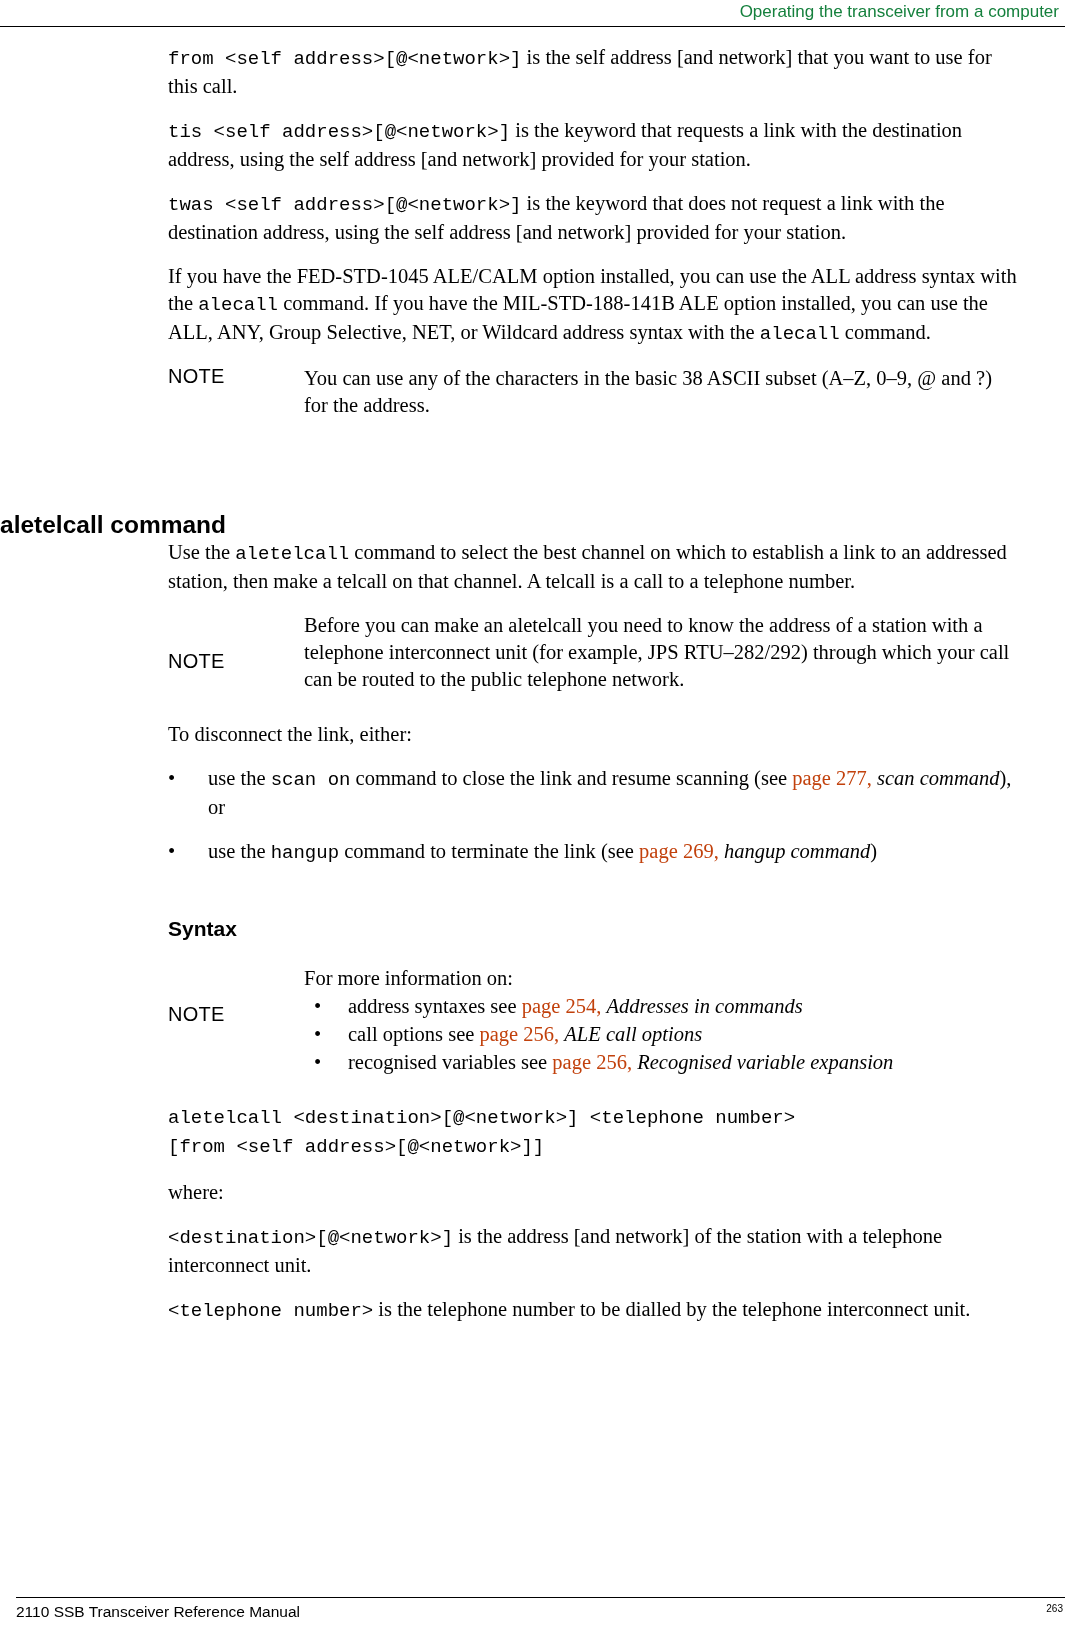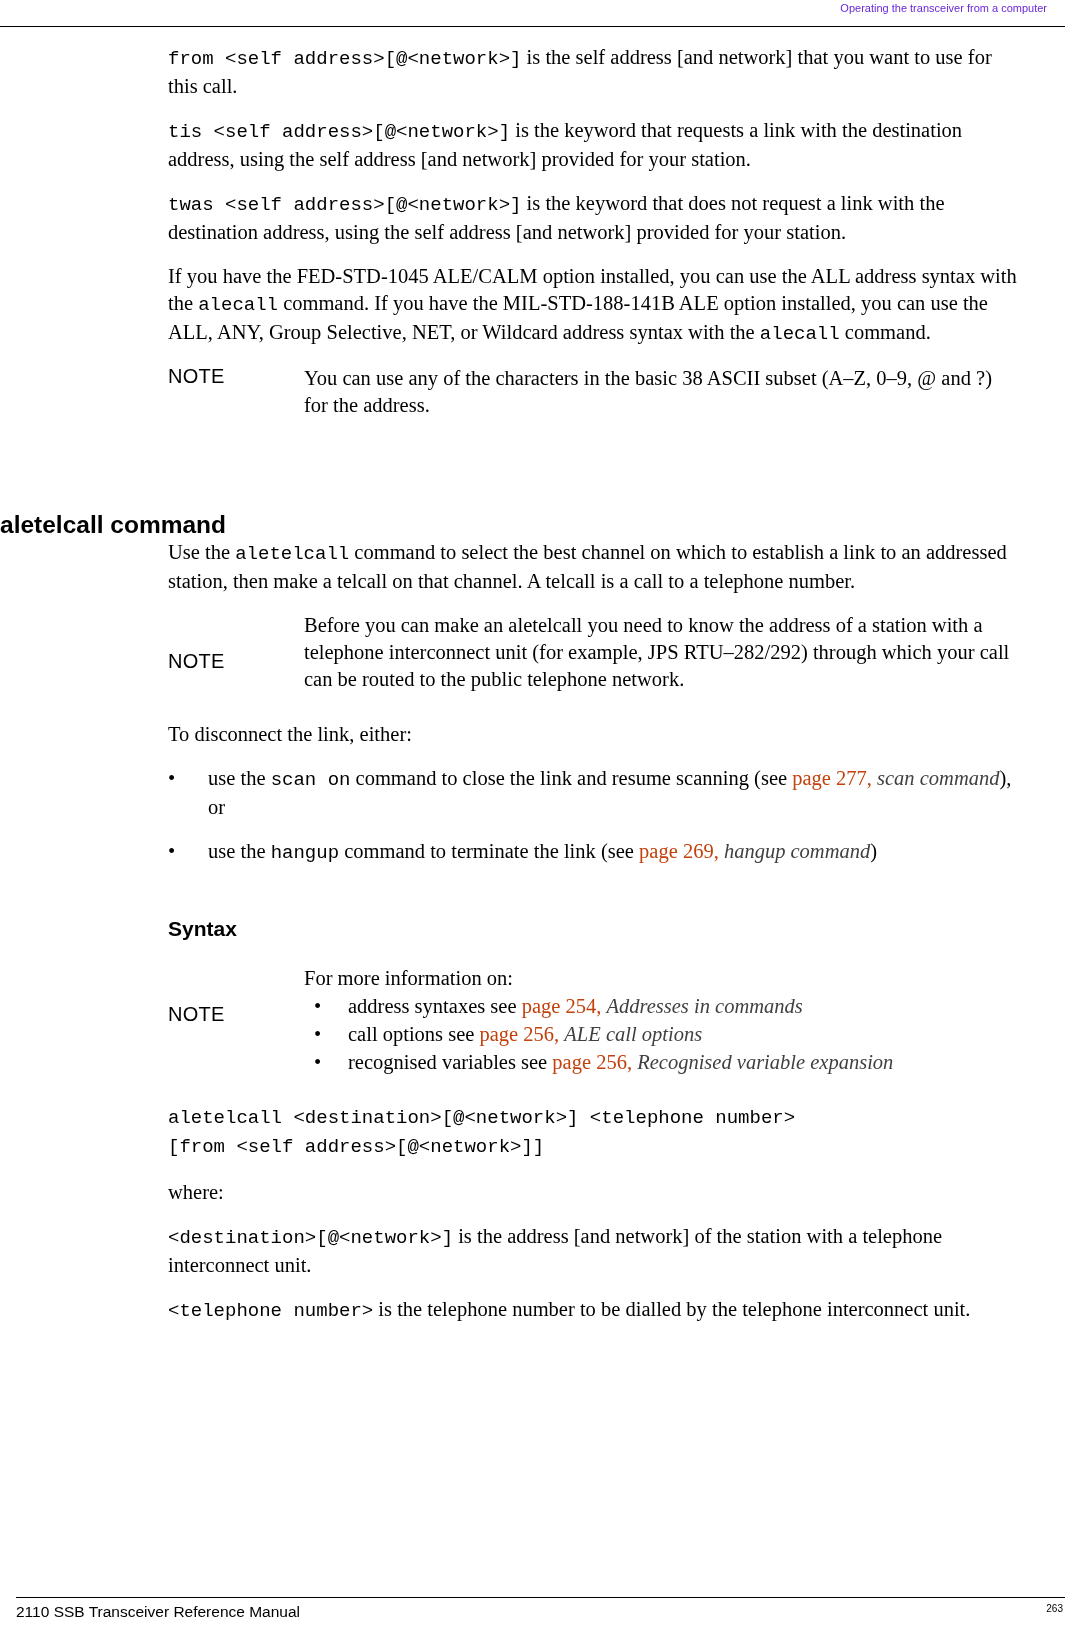--- a/index.html
+++ b/index.html
@@ -23,25 +23,25 @@
   
   .header {
     position: absolute;
     top: 0;
     left: 0;
     width: 1065px;
     height: 30px;
   }
   .header-title {
     position: absolute;
-    right: 18px;
+    right: 6px;
     top: 2px;
     font-family: "Liberation Sans", sans-serif;
-    font-size: 11px;
-    color: #6d28d9;
+    font-size: 17px;
+    color: #15803d;
     white-space: nowrap;
   }
   .header-rule {
     position: absolute;
     left: 0;
     top: 26px;
     width: 1065px;
     height: 1px;
     background: #000;
   }
@@ -92,21 +92,21 @@
     margin-bottom: 17px;
   }
   .mono {
     font-family: "Liberation Mono", monospace;
     font-size: 19px;
   }
   .link {
     color: #c2410c;
   }
   .link-ital {
-    color: #404040;
+    color: #000000;
     font-style: italic;
   }
   
   .note {
     position: relative;
     margin-left: 168px;
     width: 850px;
     margin-top: 12px;
     margin-bottom: 22px;
     min-height: 40px;

